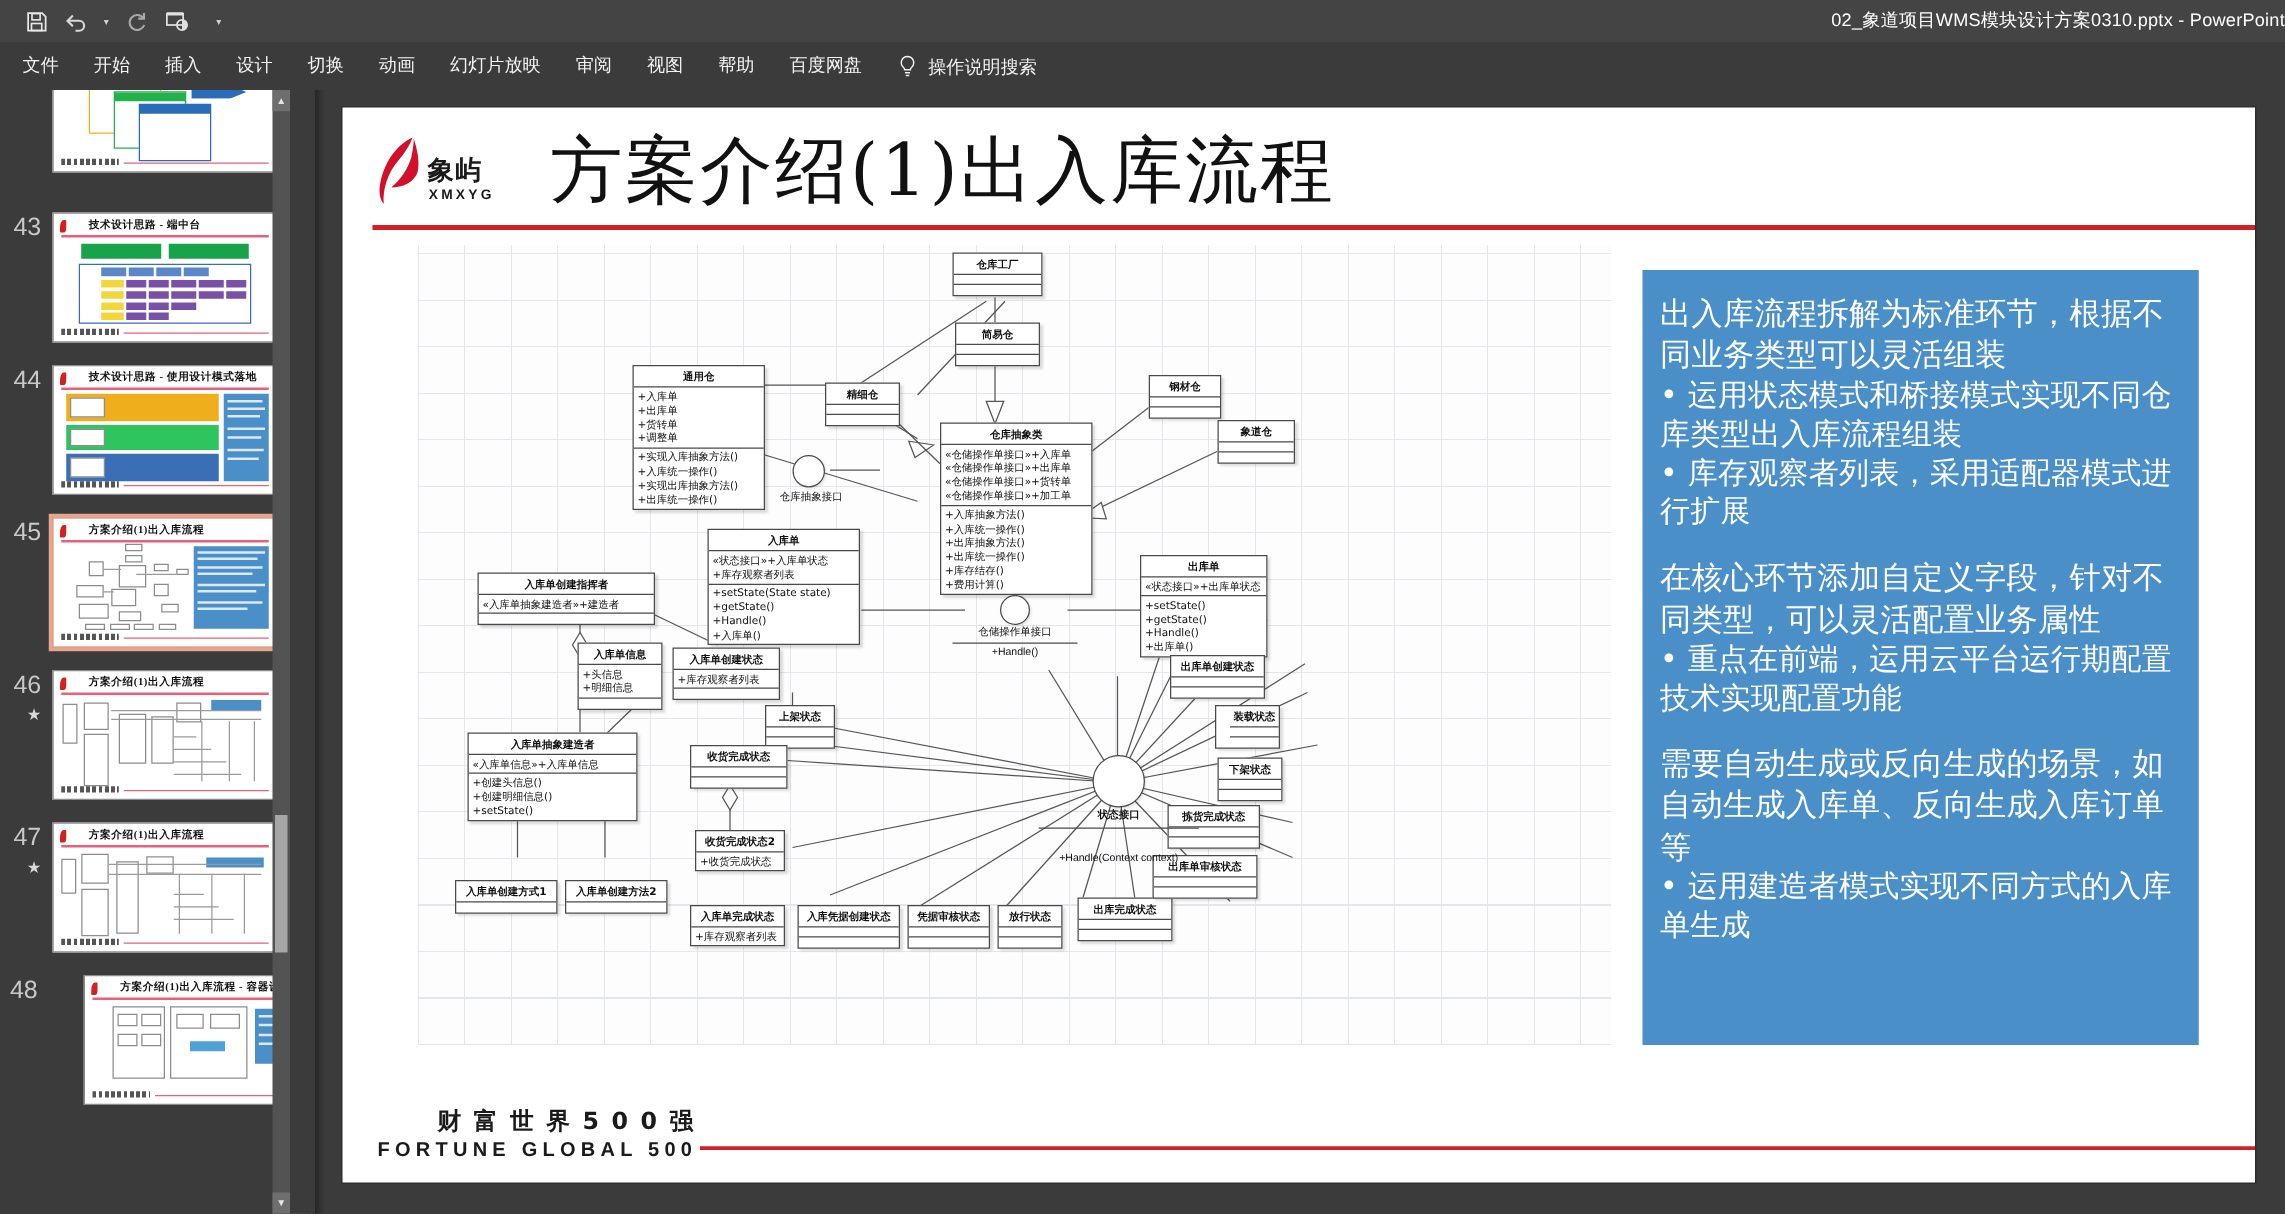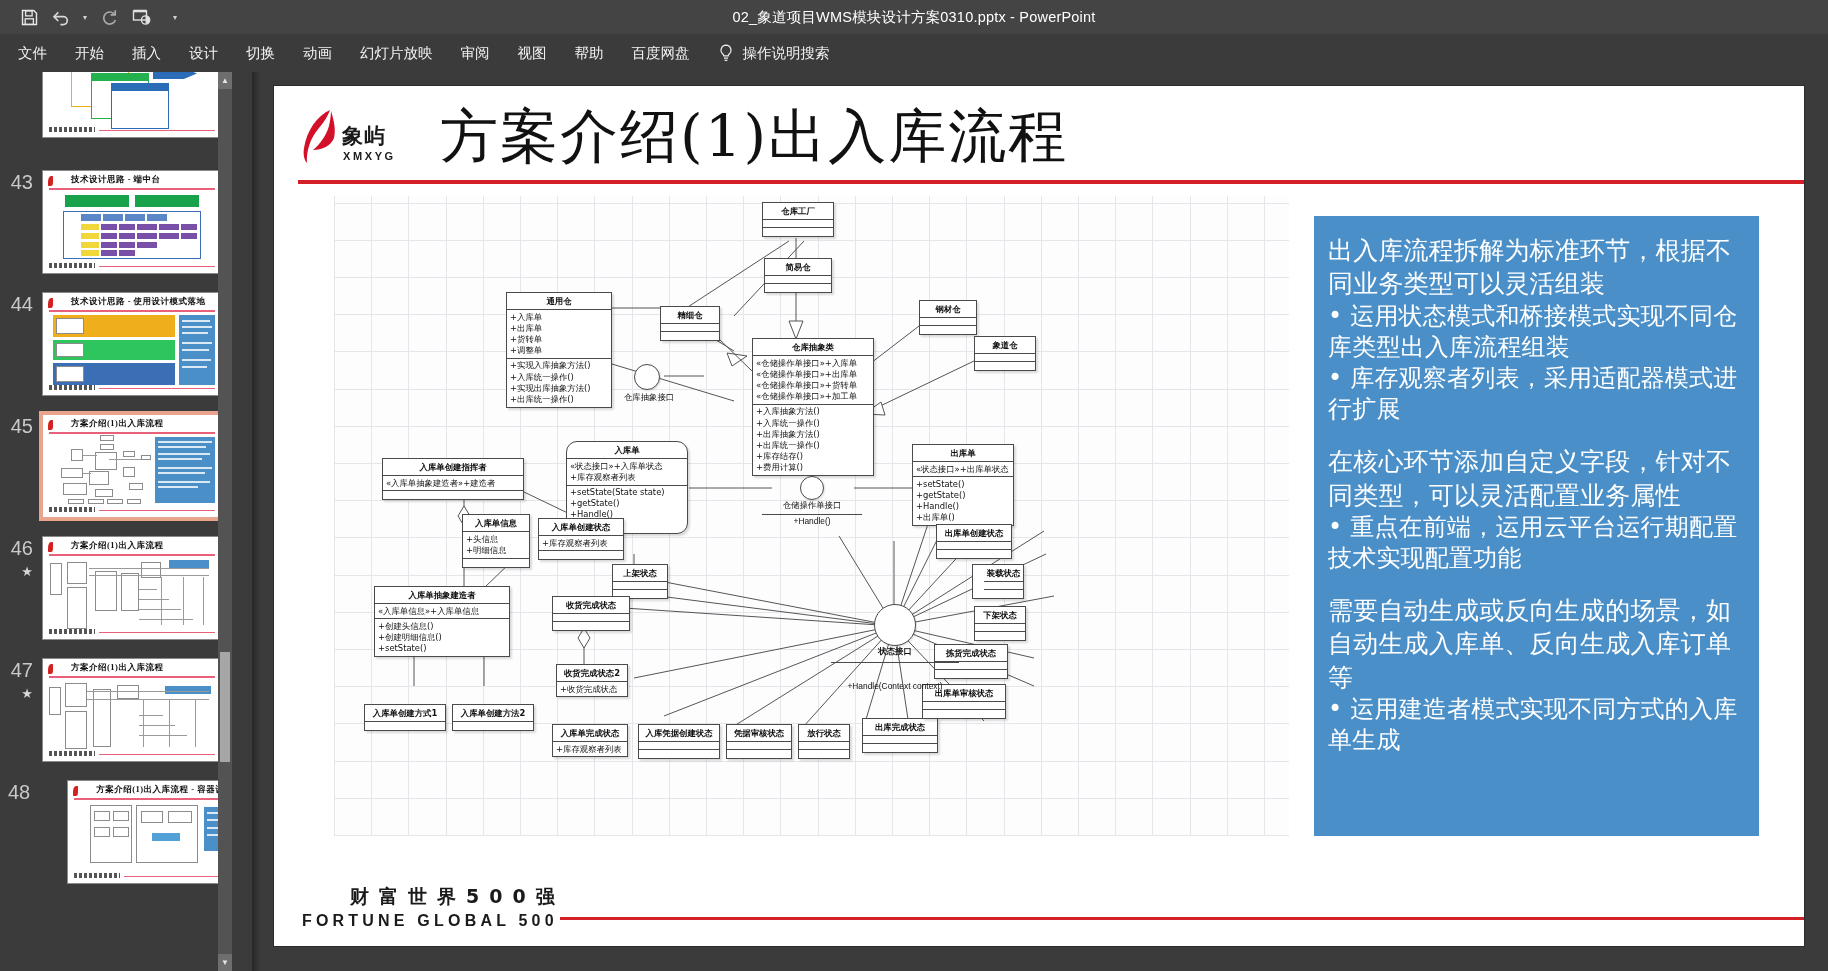--- a/index.html
+++ b/index.html
@@ -16,21 +16,21 @@
     background:#444444; display:flex; align-items:center;
   }
   .qat{ display:flex; align-items:center; gap:2px; padding-left:14px; }
   .qat-btn{
     width:30px; height:28px; display:flex; align-items:center; justify-content:center;
     color:#e8e8e8; cursor:pointer;
   }
   .qat-btn svg{ display:block; }
   .qat-caret{ width:14px; height:28px; display:flex; align-items:center; justify-content:center; color:#d0d0d0; font-size:8px;}
   .doc-title{
-    position:absolute; left:0; right:0; text-align:center; top:0; height:34px;
+    position:absolute; left:0; right:0; text-align:right; top:0; height:34px;
     line-height:34px; color:#ffffff; font-size:14.5px; pointer-events:none;
     letter-spacing:.2px;
   }
   .tb-right{ position:absolute; right:0; top:0; height:34px; display:flex; align-items:center; gap:0; }
   .signin{
     background:#ffffff; color:#1a1a1a; font-size:13.5px;
     padding:4px 12px; margin-right:20px; cursor:pointer; line-height:1.2;
   }
   .tb-icon{
     width:46px; height:34px; display:flex; align-items:center; justify-content:center;
@@ -620,21 +620,21 @@
           <div class="sec">
             <div>+入库抽象方法()</div>
             <div>+入库统一操作()</div>
             <div>+出库抽象方法()</div>
             <div>+出库统一操作()</div>
             <div>+库存结存()</div>
             <div>+费用计算()</div>
           </div>
         </div>
 
-        <div class="uml" style="left:232px;top:245px;width:122px;border-radius:11px;">
+        <div class="uml" style="left:232px;top:227px;width:122px;">
           <div class="hd">入库单</div>
           <div class="sec">
             <div>«状态接口»+入库单状态</div>
             <div>+库存观察者列表</div>
           </div>
           <div class="sec">
             <div>+setState(State state)</div>
             <div>+getState()</div>
             <div>+Handle()</div>
             <div>+入库单()</div>

